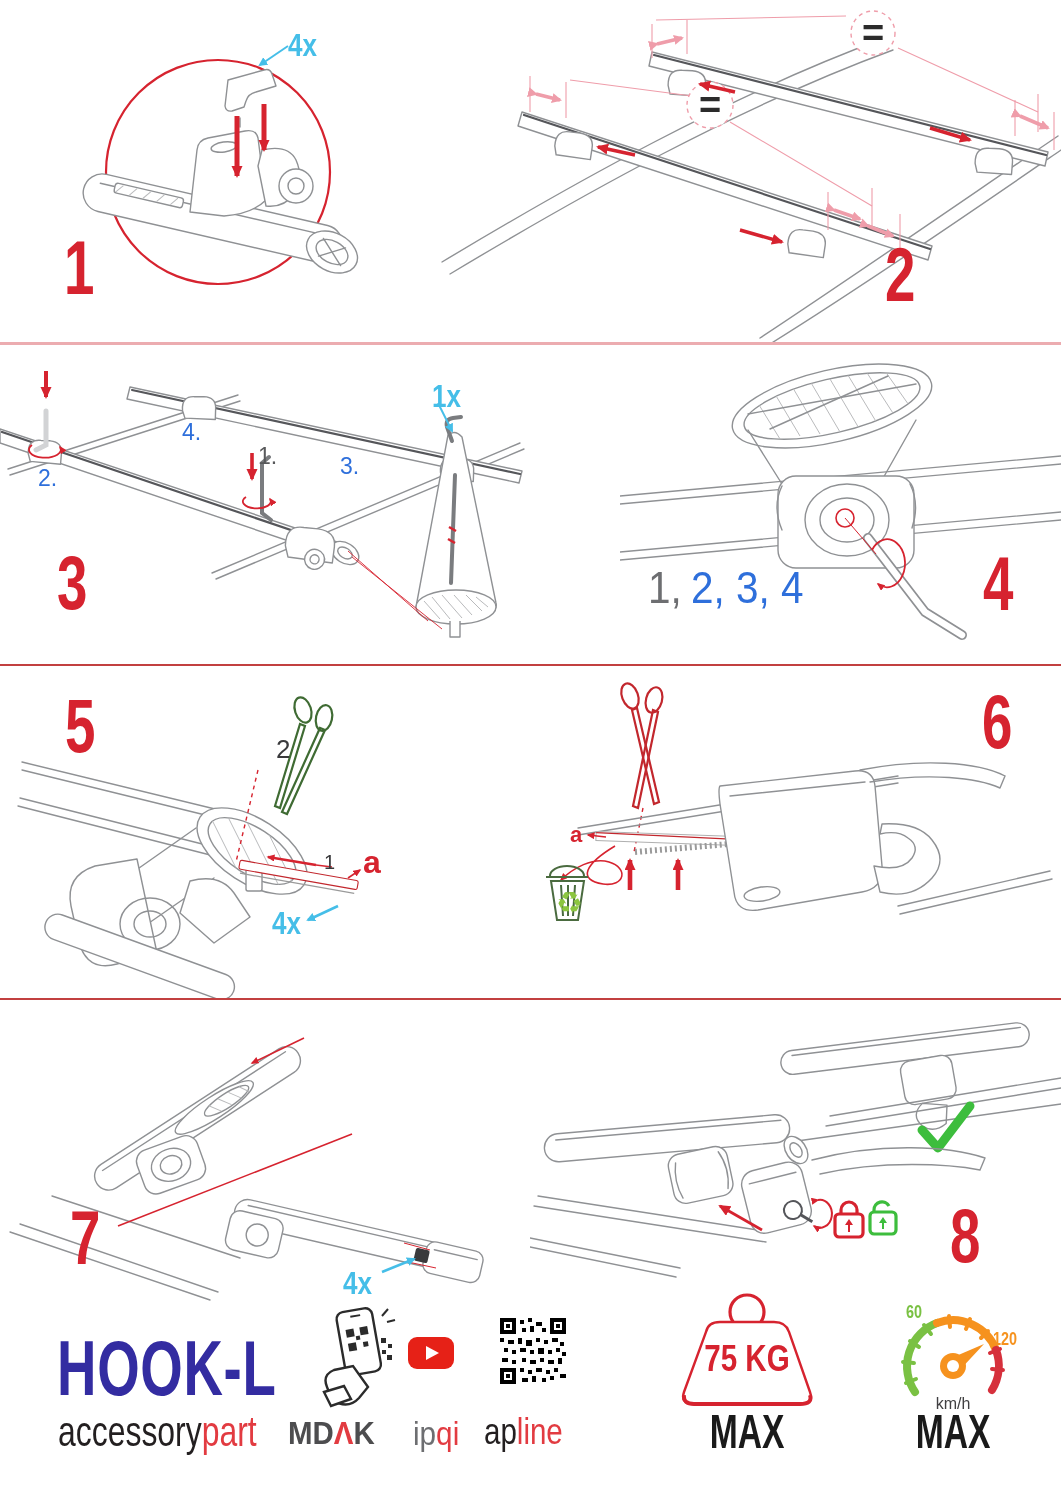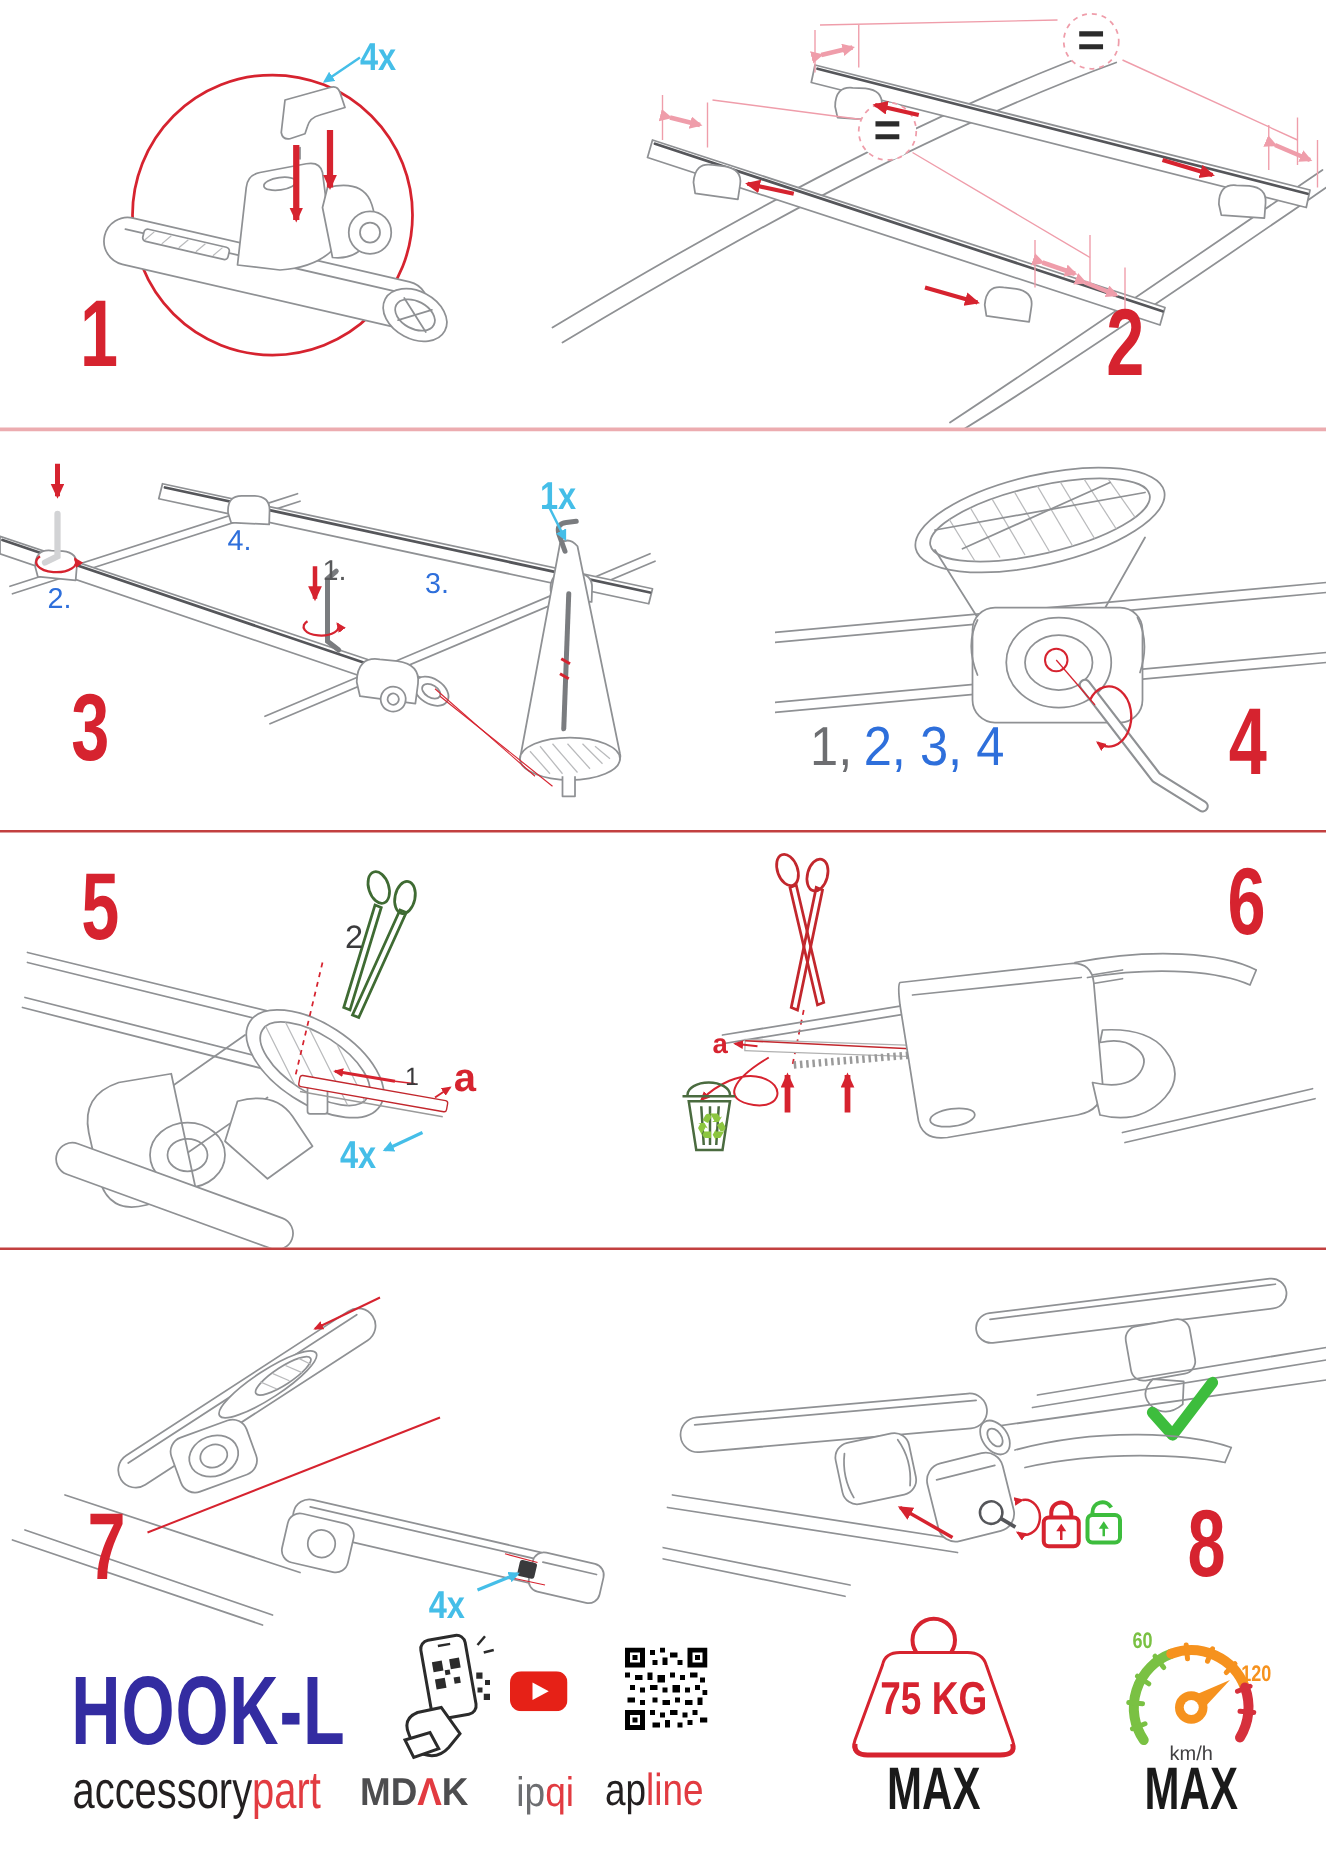--- a/index.html
+++ b/index.html
@@ -247,21 +247,21 @@
     <line class="ra" x1="352" y1="212" x2="442" y2="284" stroke-width="0.9"></line>
   </svg>
   <div class="lbl num" style="left:57px;top:208px;">3</div>
   <div class="lbl qty" style="left:432px;top:36px;">1x</div>
   <div class="lbl gray-lbl" style="left:258px;top:100px;">1.</div>
   <div class="lbl blue-lbl" style="left:38px;top:122px;">2.</div>
   <div class="lbl blue-lbl" style="left:340px;top:110px;">3.</div>
   <div class="lbl blue-lbl" style="left:182px;top:76px;">4.</div>
 </div>
 
-<div class="abs" style="left:620px;top:354px;width:441px;height:243px;text-decoration:underline;">
+<div class="abs" style="left:620px;top:344px;width:441px;height:243px;text-decoration:underline;">
   <svg class="abs" width="441" height="319" viewBox="0 0 441 319" style="left:0;top:0;">
     <defs>
         <clipPath id="railclip">
           <ellipse cx="212" cy="62" rx="90" ry="27" transform="rotate(-13 212 62)"></ellipse>
         </clipPath>
       </defs>
 
     <line class="ln" x1="0" y1="152" x2="441" y2="112"></line>
     <line class="ln" x1="0" y1="160" x2="441" y2="120"></line>
     <line class="ln" x1="0" y1="208" x2="441" y2="168"></line>

